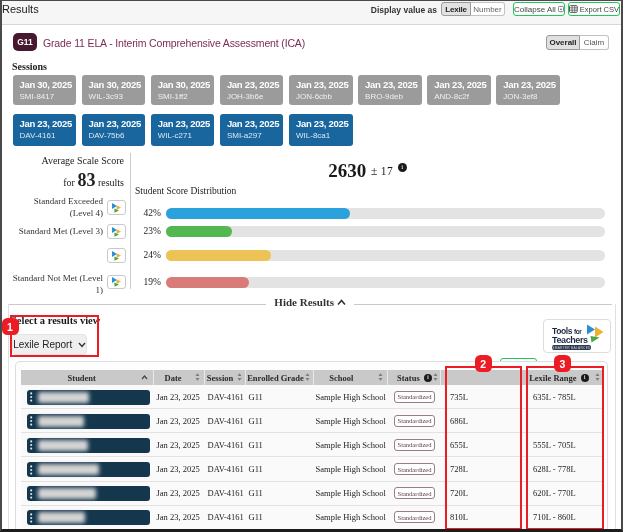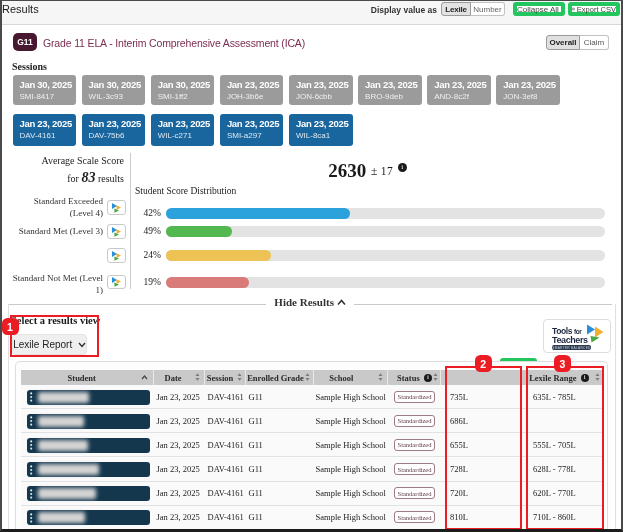--- a/index.html
+++ b/index.html
@@ -7,21 +7,21 @@
   body { font-family:"Liberation Serif", serif; background:#fff; position:relative; }
   .frame { position:absolute; left:0; top:0; width:623px; height:532px; overflow:hidden; background:#fff;}
   .abs { position:absolute; }
   .sans { font-family:"Liberation Sans", sans-serif; }
 
   
   .topbar { left:0; top:0; width:623px; height:25px; background:#f6f6f6; border-bottom:1px solid #d8d8d8; }
   .results { left:2px; top:3px; font-family:"Liberation Sans", sans-serif; font-size:11px; color:#1a1a1a;}
   .dva { white-space:nowrap; font-family:"Liberation Sans", sans-serif; font-weight:bold; font-size:8.5px; color:#333; }
   .btn { white-space:nowrap; font-family:"Liberation Sans", sans-serif; font-size:8px; color:#444; background:#fff;
-    border:4px solid #22c55e; border-radius:3px; display:flex; align-items:center; justify-content:center; }
+    border:1px solid #22c55e; border-radius:3px; display:flex; align-items:center; justify-content:center; }
   .seg { left:441px; top:2px; height:14px; display:flex; }
   .seg .b1 { width:30px; font-size:8px; letter-spacing:-0.2px; background:#e2e2e2; border:1px solid #9a9a9a; border-radius:3px 0 0 3px; color:#222; font-weight:bold;}
   .seg .b2 { width:34px; font-size:8px; background:#fff; border:1px solid #c2c2c2; border-left:none; border-radius:0 3px 3px 0; color:#666;}
   .collapse { left:513px; top:2px; width:52px; height:14px; }
   .exportcsv { left:568px; top:2px; width:52px; height:14px; font-size:7.5px; }
 
   
   .g11 { left:13px; top:33px; width:24px; height:18px; background:#47182f; border-radius:5px;
      color:#fff; font-family:"Liberation Sans", sans-serif; font-weight:bold; font-size:8.5px;
      display:flex; align-items:center; justify-content:center;}
@@ -33,21 +33,21 @@
   .sessions-label { left:12px; top:61px; font-size:10px; font-weight:bold; color:#222; }
   .chip { white-space:nowrap; overflow:hidden; position:absolute; width:63.5px; border-radius:3px; color:#fff; font-family:"Liberation Sans", sans-serif; padding:4px 0 0 7px; }
   .chip .d { font-size:9.5px; font-weight:bold; letter-spacing:-0.3px; }
   .chip .c { font-size:8px; margin-top:2px; opacity:.85;}
   .chip.gray { background:#9b9b9b; top:75px; height:30px;}
   .chip.blue { background:#19669f; top:114px; height:32px;}
 
   
   .avgline1 { left:0px; top:154.5px; width:124px; text-align:right; font-size:10px; color:#222;}
   .avgline2 { left:0px; top:169.5px; width:124px; text-align:right; font-size:10px; color:#222;}
-  .avgline2 b { font-size:14px;font-style:italic; }
+  .avgline2 b { font-size:18px; }
   .legend { position:absolute; width:103px; text-align:right; font-size:9px; color:#333; line-height:11.5px;}
   .licon { position:absolute; left:107px; width:18.5px; height:14.5px; background:#fff; border:1px solid #c9c9c9; border-radius:3px; display:flex; align-items:center; justify-content:center;}
   .vdiv { left:130px; top:153px; width:1px; height:136px; background:#cccccc; }
 
   .bigscore { left:131px; top:160px; width:473px; text-align:center; font-size:19px; font-weight:bold; color:#1a1a1a;}
   .bigscore .pm { font-size:11.5px; font-weight:normal; vertical-align:2.5px; letter-spacing:0.3px;}
   .ssd { left:135px; top:186px; font-size:9.5px; color:#222; }
   .blabel { position:absolute; width:26px; text-align:right; font-size:9.5px; color:#222;}
   .track { position:absolute; left:165.5px; width:439px; height:11px; background:#e3e3e3; border-radius:5.5px;}
   .fill { height:11px; border-radius:5.5px; }
@@ -198,21 +198,21 @@
       </svg>
     </div>
 
   <div class="abs bigscore">2630 <span class="pm">± 17</span> <span class="icirc" style="width:9px;height:9px;line-height:9px;font-size:7px;vertical-align:8px;">i</span></div>
   <div class="abs ssd">Student Score Distribution</div>
 
   <div class="abs blabel" style="left:135px; top:207.5px;">42%</div>
   <div class="track" style="top:207.5px;">
       <div class="fill" style="width:184.5px; background:#2ba2db;"></div>
     </div>
-  <div class="abs blabel" style="left:135px; top:225.5px;">49%</div>
+  <div class="abs blabel" style="left:135px; top:225.5px;">23%</div>
   <div class="track" style="top:225.5px;">
       <div class="fill" style="width:66px; background:#52b84f;"></div>
     </div>
   <div class="abs blabel" style="left:135px; top:249.5px;">24%</div>
   <div class="track" style="top:249.5px;">
       <div class="fill" style="width:105px; background:#eec356;"></div>
     </div>
   <div class="abs blabel" style="left:135px; top:277px;">19%</div>
   <div class="track" style="top:277px;">
       <div class="fill" style="width:83px; background:#d97c79;"></div>

